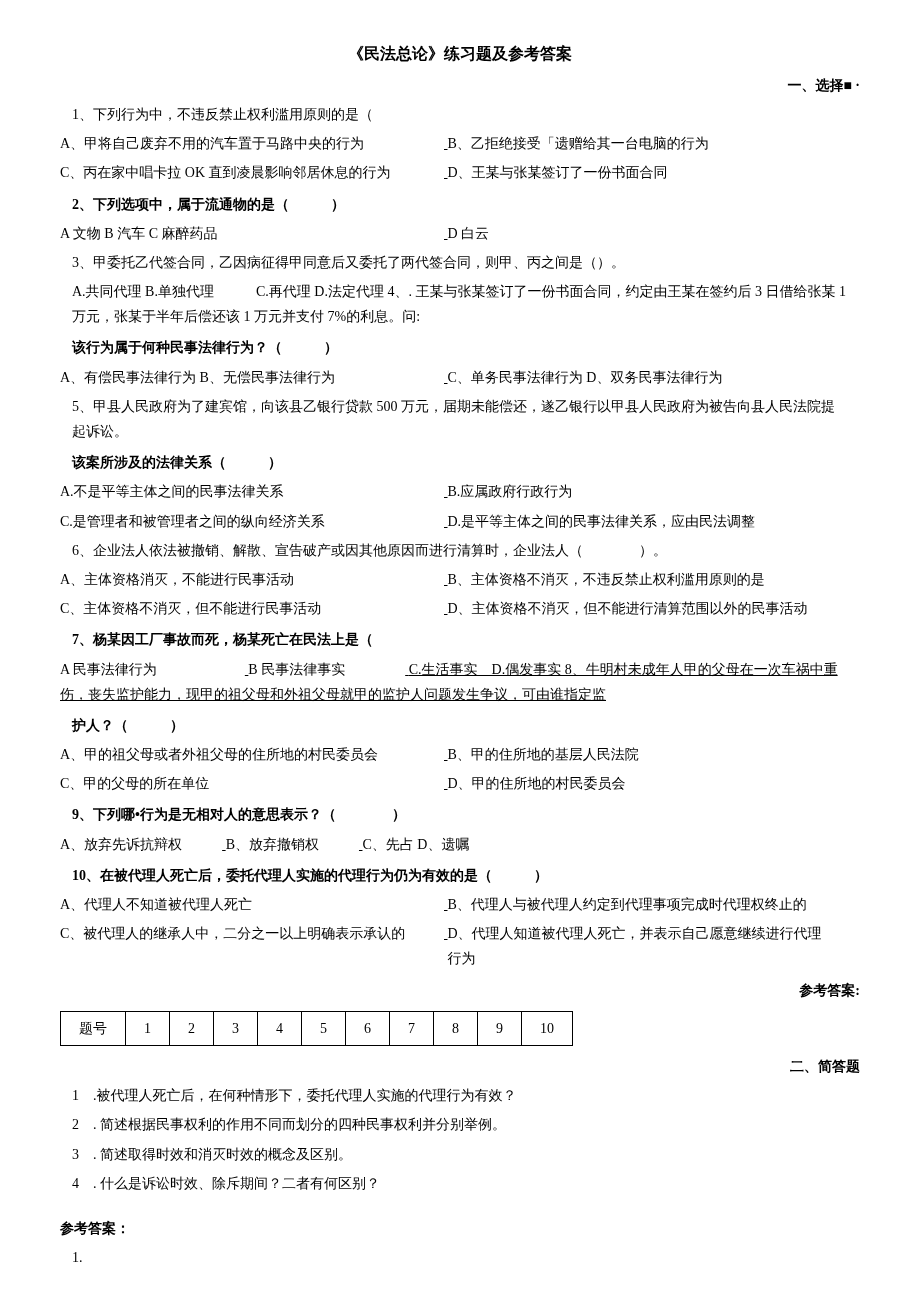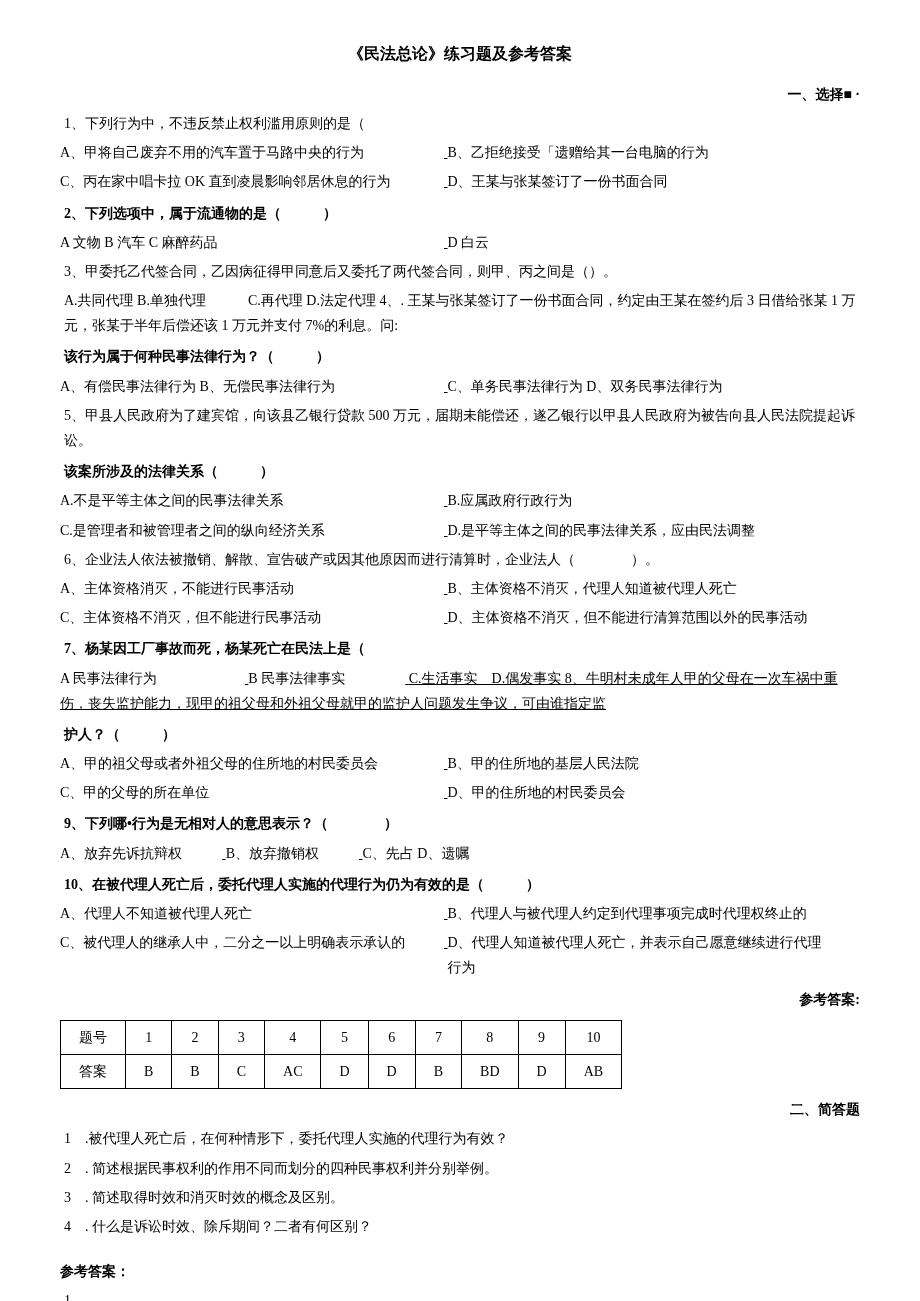--- a/index.html
+++ b/index.html
@@ -9,27 +9,27 @@
     color: #000;
     background: #fff;
     margin: 0;
     padding: 40px 60px;
     width: 800px;
   }
   .title {
     text-align: center;
     font-weight: bold;
     font-size: 16px;
-    margin-bottom: 13px;
+    margin-bottom: 4px;
   }
   .section-head {
     font-weight: bold;
     text-align: right;
   }
-  .q { margin: 4px 4px; }
+  .q { margin: 4px 12px; }
   .opts { margin: 4px 0; text-decoration: underline; }
   .opt { display: inline-block; margin-right: 40px; }
   .opt-half { display: inline-block; width: 48%; vertical-align: top;}
   table.answers {
     border-collapse: collapse;
     margin: 8px 0;
   }
   table.answers td {
     border: 1px solid #000;
     padding: 4px 18px;
@@ -76,21 +76,21 @@
   <span class="opt-half">B.应属政府行政行为</span>
 </div>
 <div class="opts">
   <span class="opt-half">C.是管理者和被管理者之间的纵向经济关系</span>
   <span class="opt-half">D.是平等主体之间的民事法律关系，应由民法调整</span>
 </div>
 
 <div class="q">6、企业法人依法被撤销、解散、宣告破产或因其他原因而进行清算时，企业法人（　　　　）。</div>
 <div class="opts">
   <span class="opt-half">A、主体资格消灭，不能进行民事活动</span>
-  <span class="opt-half">B、主体资格不消灭，代理人知道被代理人死亡</span>
+  <span class="opt-half">B、主体资格不消灭，不违反禁止权利滥用原则的是</span>
 </div>
 <div class="opts">
   <span class="opt-half">C、主体资格不消灭，但不能进行民事活动</span>
   <span class="opt-half">D、主体资格不消灭，但不能进行清算范围以外的民事活动</span>
 </div>
 
 <div class="q blk">7、杨某因工厂事故而死，杨某死亡在民法上是（</div>
 <div class="opts">
   <span class="opt" style="margin-right:88px">A 民事法律行为</span>
   <span class="opt" style="margin-right:60px">B 民事法律事实</span>
@@ -133,33 +133,20 @@
     <td>2</td>
     <td>3</td>
     <td>4</td>
     <td>5</td>
     <td>6</td>
     <td>7</td>
     <td>8</td>
     <td>9</td>
     <td>10</td>
   </tr>
-  <tr>
-    <td>答案</td>
-    <td>B</td>
-    <td>B</td>
-    <td>C</td>
-    <td>AC</td>
-    <td>D</td>
-    <td>D</td>
-    <td>B</td>
-    <td>BD</td>
-    <td>D</td>
-    <td>AB</td>
-  </tr>
 </tbody>
   </table>
 
 <div class="section-head blk">二、简答题</div>
 <div class="q">1　.被代理人死亡后，在何种情形下，委托代理人实施的代理行为有效？</div>
 <div class="q">2　. 简述根据民事权利的作用不同而划分的四种民事权利并分别举例。</div>
 <div class="q">3　. 简述取得时效和消灭时效的概念及区别。</div>
 <div class="q">4　. 什么是诉讼时效、除斥期间？二者有何区别？</div>
 
 <div class="blk" style="margin-top:20px">参考答案：</div>

